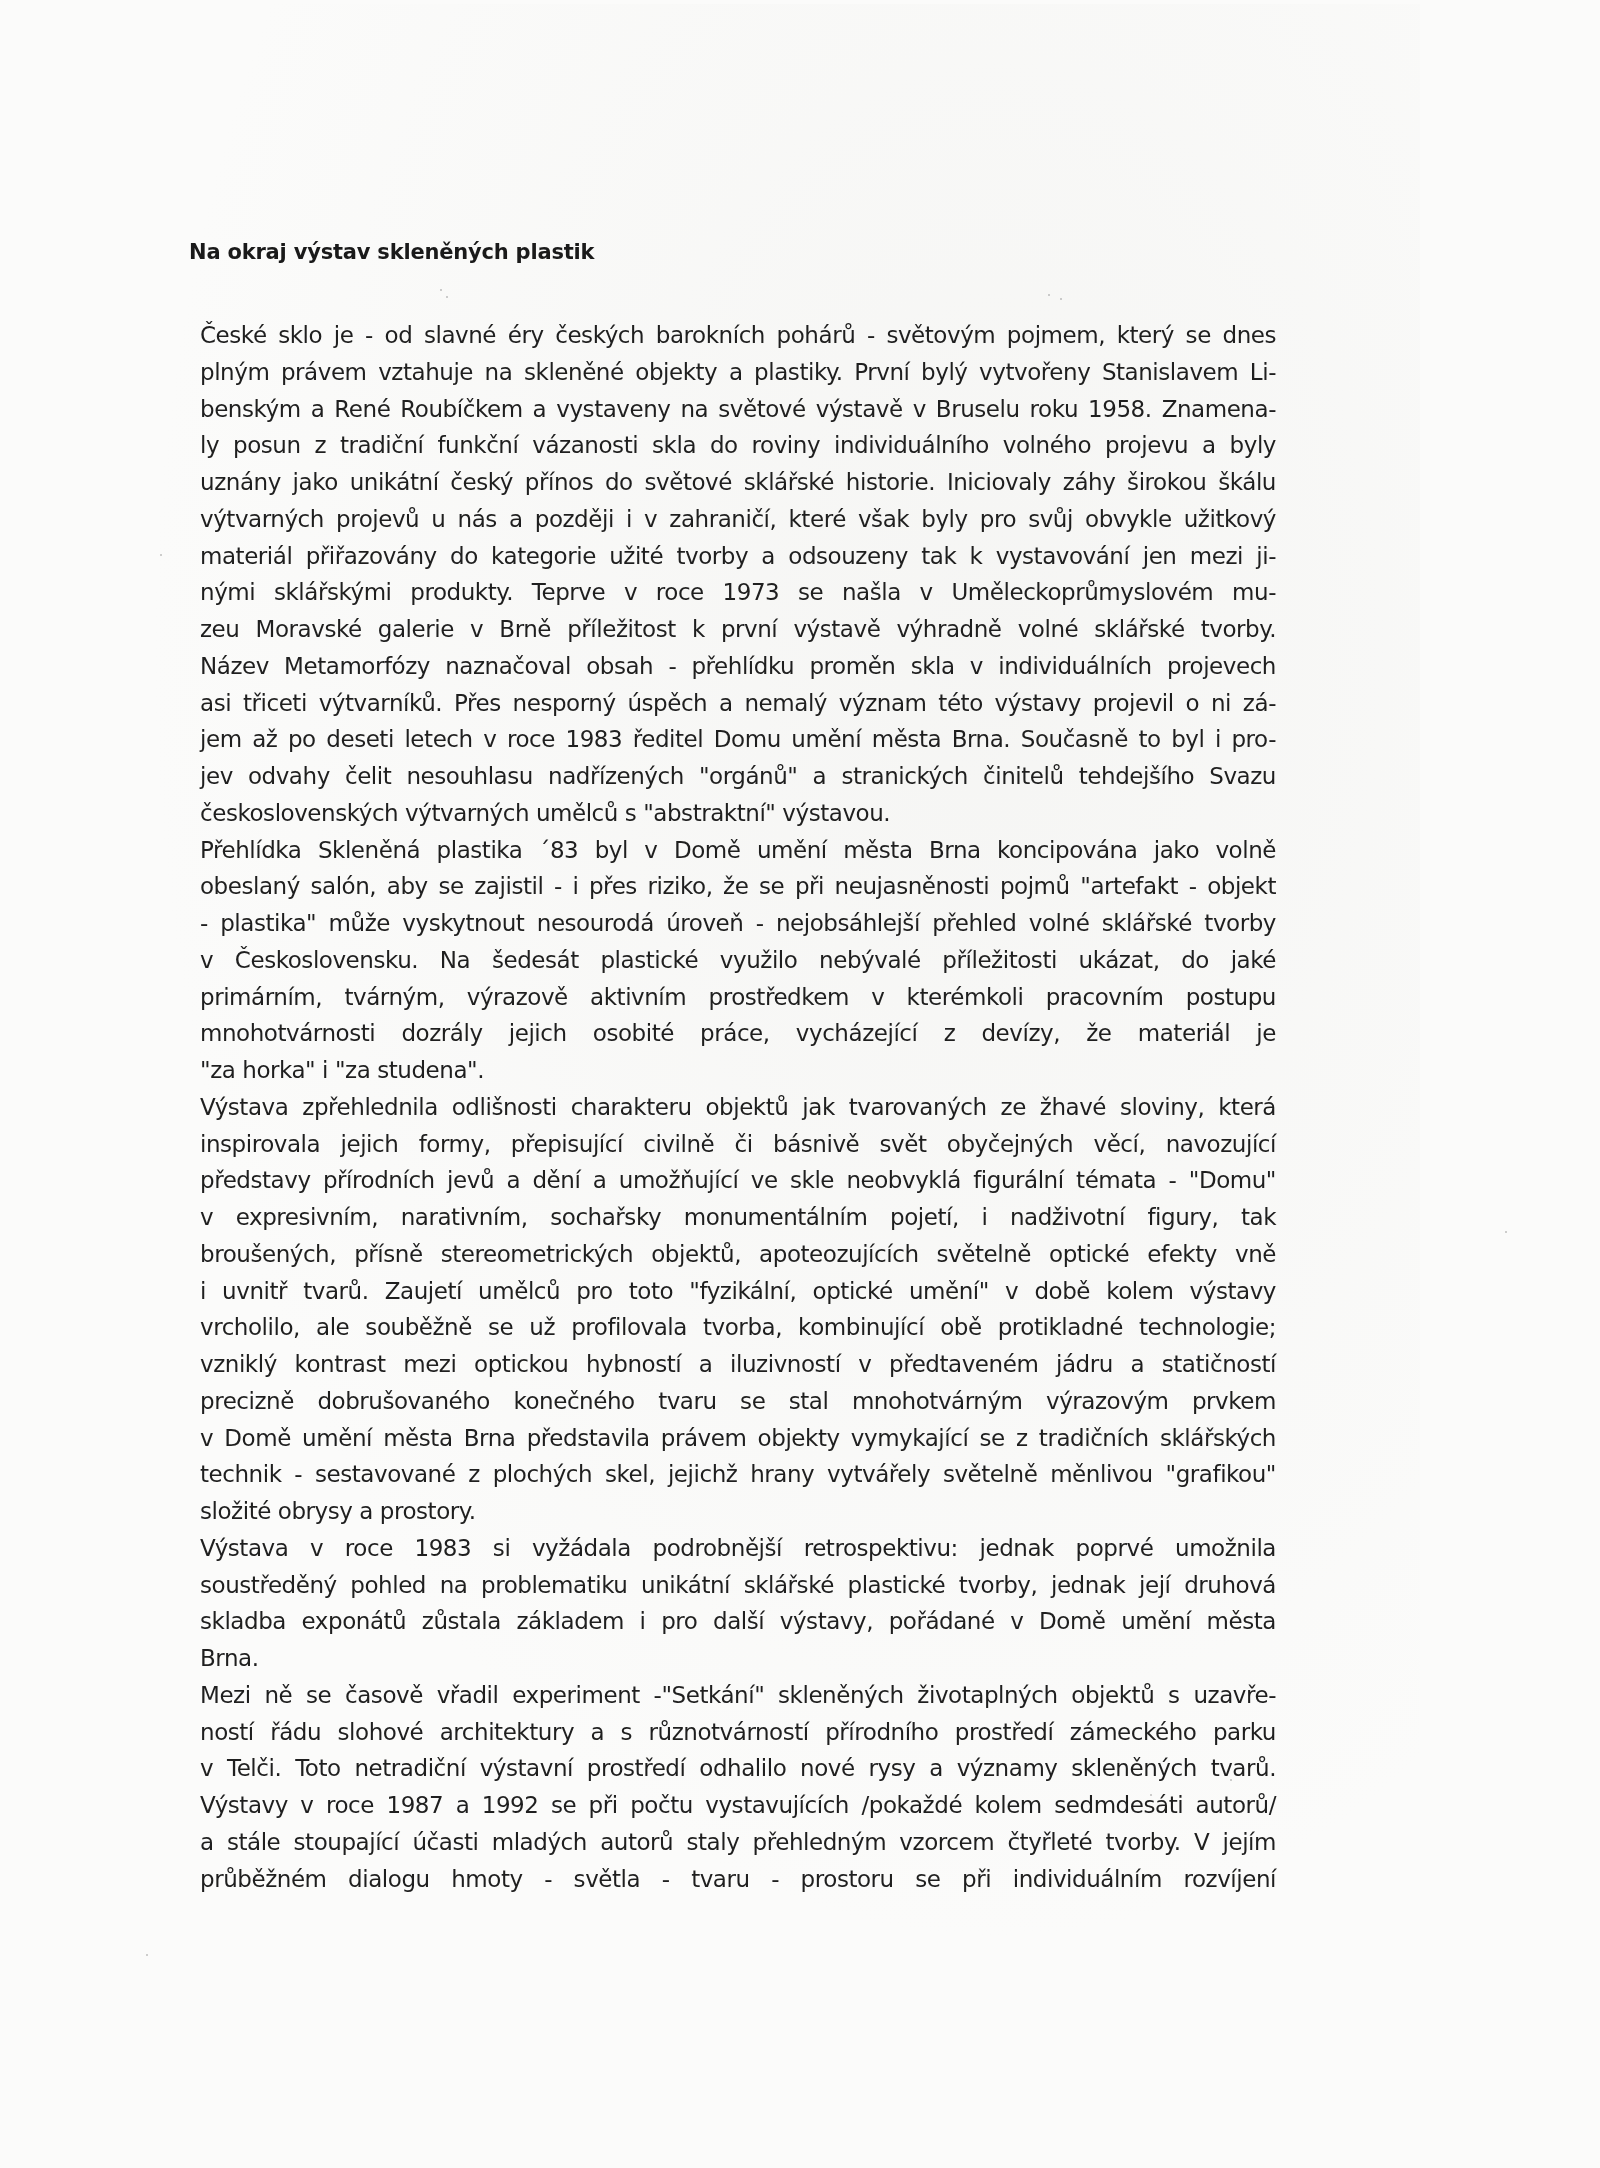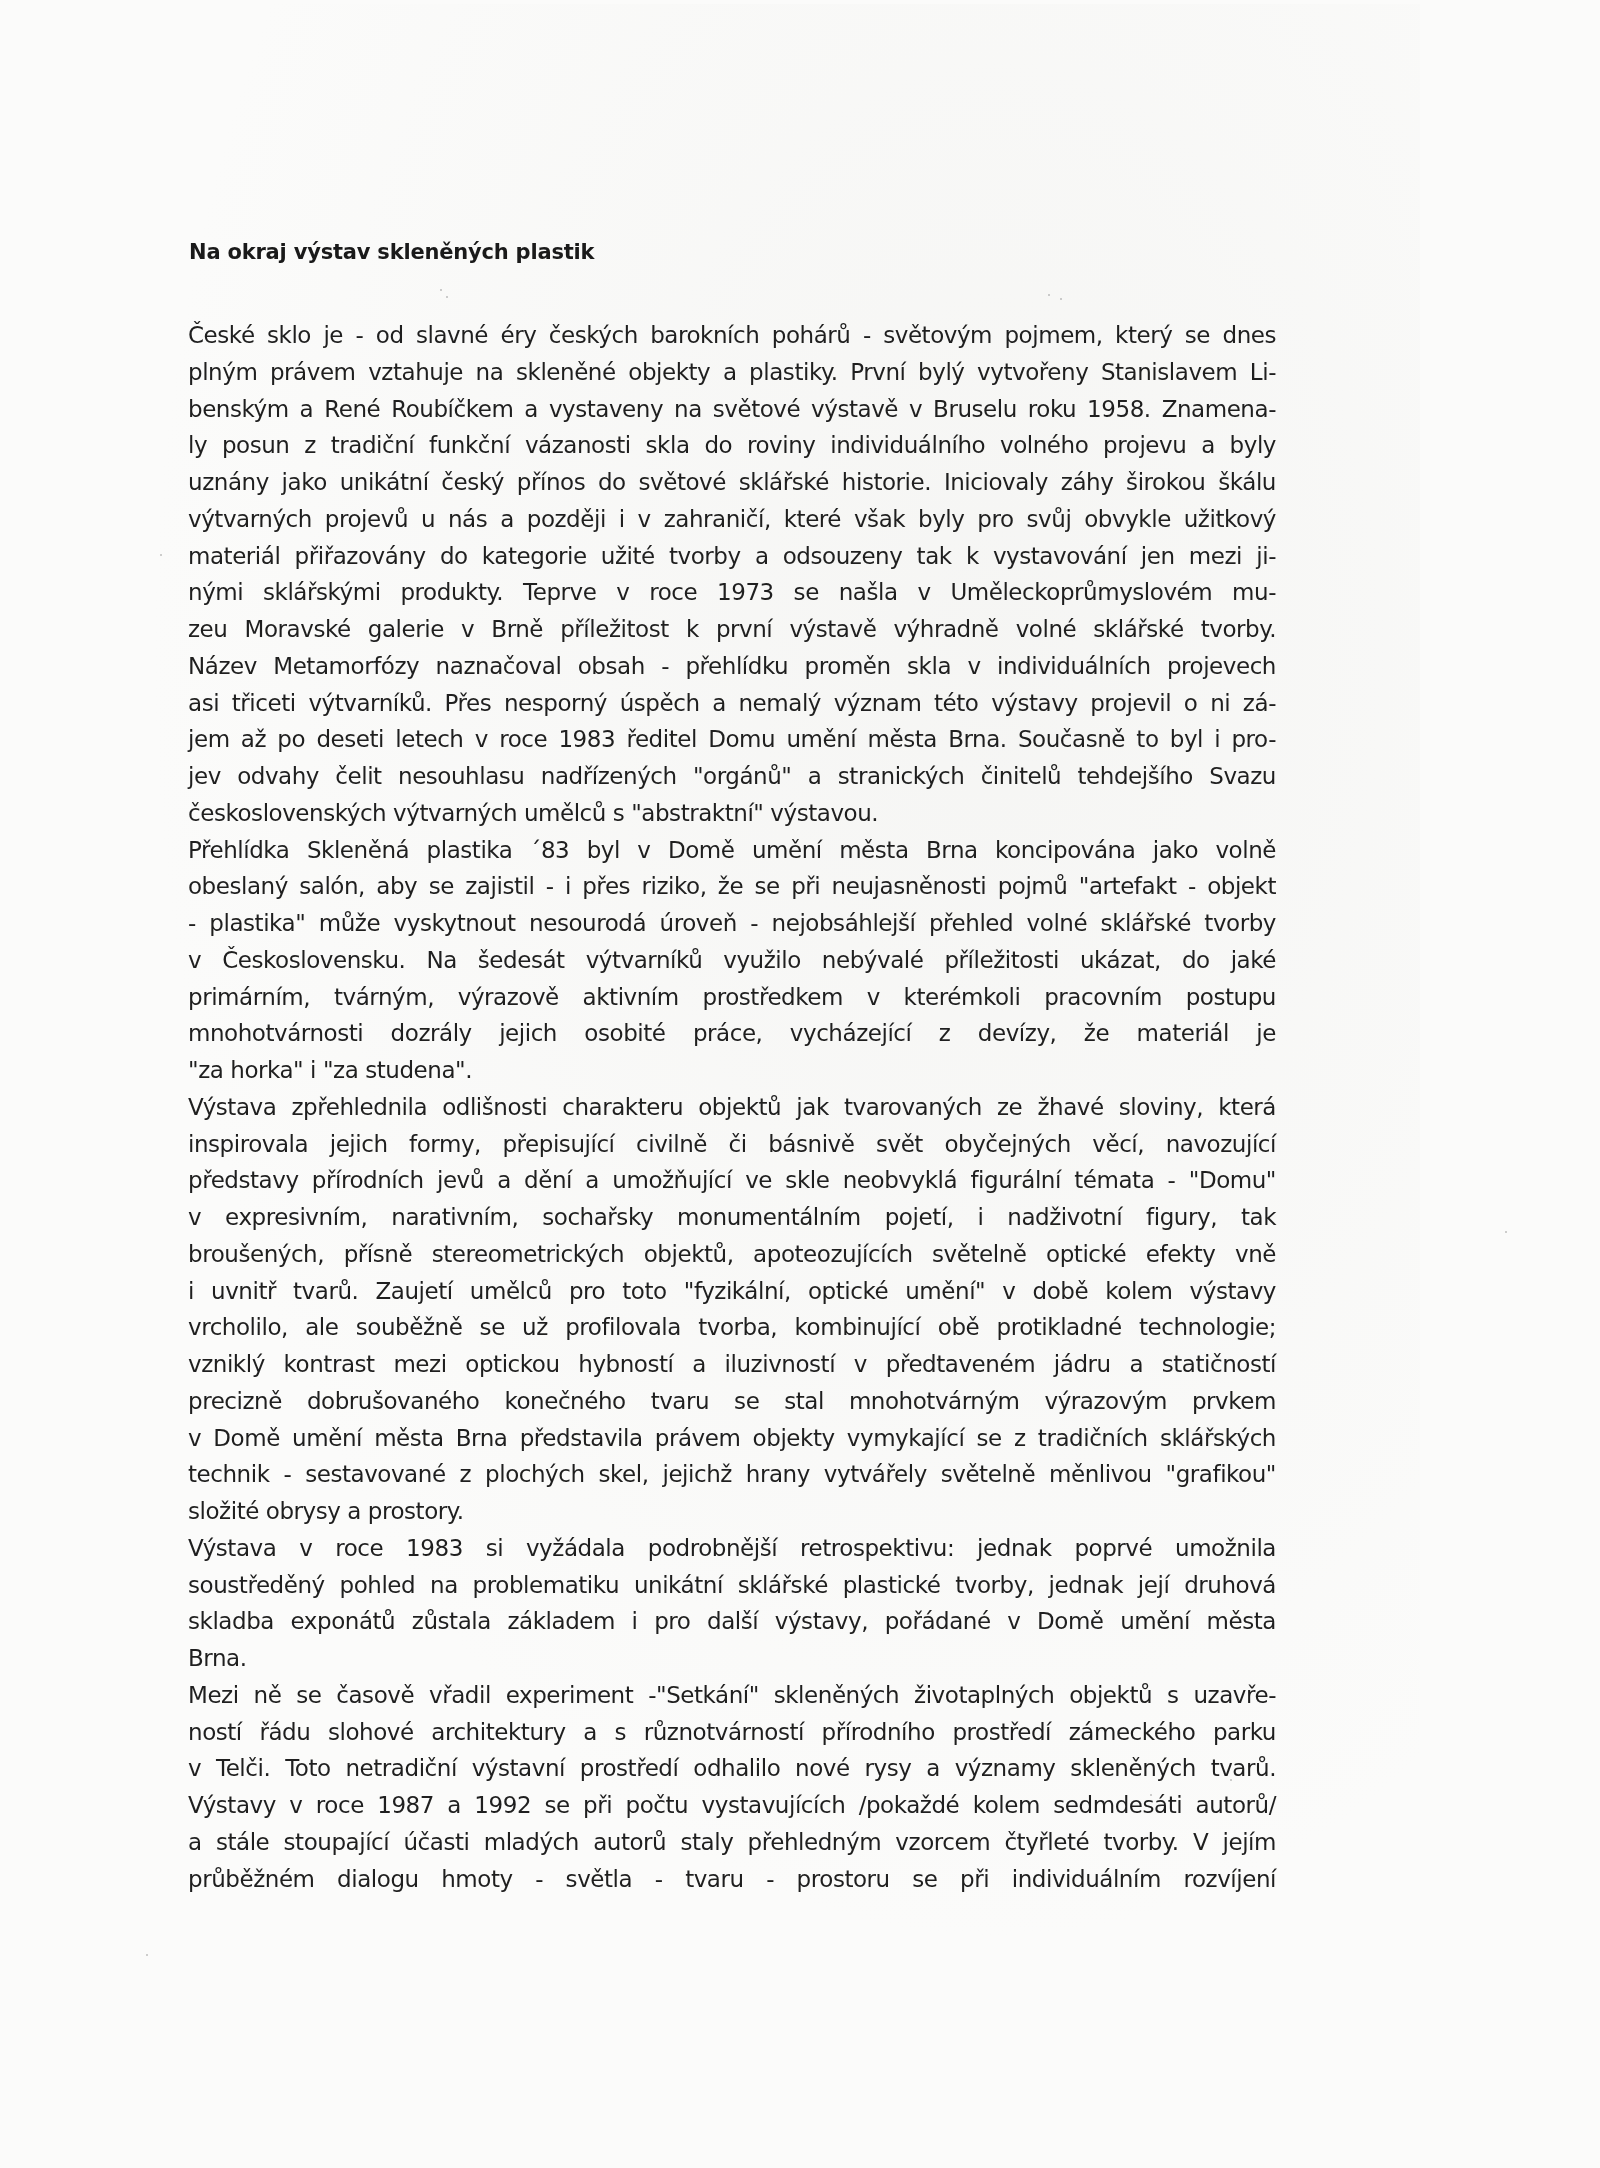--- a/index.html
+++ b/index.html
@@ -43,20 +43,21 @@
     }
     .line {
       height: 36.75px;
       line-height: 36.75px;
       font-size: 23px;
       letter-spacing: -0.45px;
       white-space: nowrap;
       text-align: justify;
       text-align-last: justify;
       color: #1f1f1f;
+      margin-left: 12px;
     }
     .line.last {
       text-align-last: left;
     }
     .specks span {
       position: absolute;
       width: 2px;
       height: 2px;
       background: #8a8a8a;
       border-radius: 1px;
@@ -82,21 +83,21 @@
         <div class="line">Název Metamorfózy naznačoval obsah - přehlídku proměn skla v individuálních projevech</div>
         <div class="line">asi třiceti výtvarníků. Přes nesporný úspěch a nemalý význam této výstavy projevil o ni zá-</div>
         <div class="line">jem až po deseti letech v roce 1983 ředitel Domu umění města Brna. Současně to byl i pro-</div>
         <div class="line">jev odvahy čelit nesouhlasu nadřízených "orgánů" a stranických činitelů tehdejšího Svazu</div>
         <div class="line last">československých výtvarných umělců s "abstraktní" výstavou.</div>
       </div>
       <div>
         <div class="line">Přehlídka Skleněná plastika ´83 byl v Domě umění města Brna koncipována jako volně</div>
         <div class="line">obeslaný salón, aby se zajistil - i přes riziko, že se při neujasněnosti pojmů "artefakt - objekt</div>
         <div class="line">- plastika" může vyskytnout nesourodá úroveň - nejobsáhlejší přehled volné sklářské tvorby</div>
-        <div class="line">v Československu. Na šedesát výtvarníků využilo nebývalé příležitosti ukázat, do jaké</div>
+        <div class="line">v Československu. Na šedesát plastické využilo nebývalé příležitosti ukázat, do jaké</div>
         <div class="line">primárním, tvárným, výrazově aktivním prostředkem v kterémkoli pracovním postupu</div>
         <div class="line">mnohotvárnosti dozrály jejich osobité práce, vycházející z devízy, že materiál je</div>
         <div class="line last">"za horka" i "za studena".</div>
       </div>
       <div>
         <div class="line">Výstava zpřehlednila odlišnosti charakteru objektů jak tvarovaných ze žhavé sloviny, která</div>
         <div class="line">inspirovala jejich formy, přepisující civilně či básnivě svět obyčejných věcí, navozující</div>
         <div class="line">představy přírodních jevů a dění a umožňující ve skle neobvyklá figurální témata - "Domu"</div>
         <div class="line">v expresivním, narativním, sochařsky monumentálním pojetí, i nadživotní figury, tak</div>
         <div class="line">broušených, přísně stereometrických objektů, apoteozujících světelně optické efekty vně</div>

